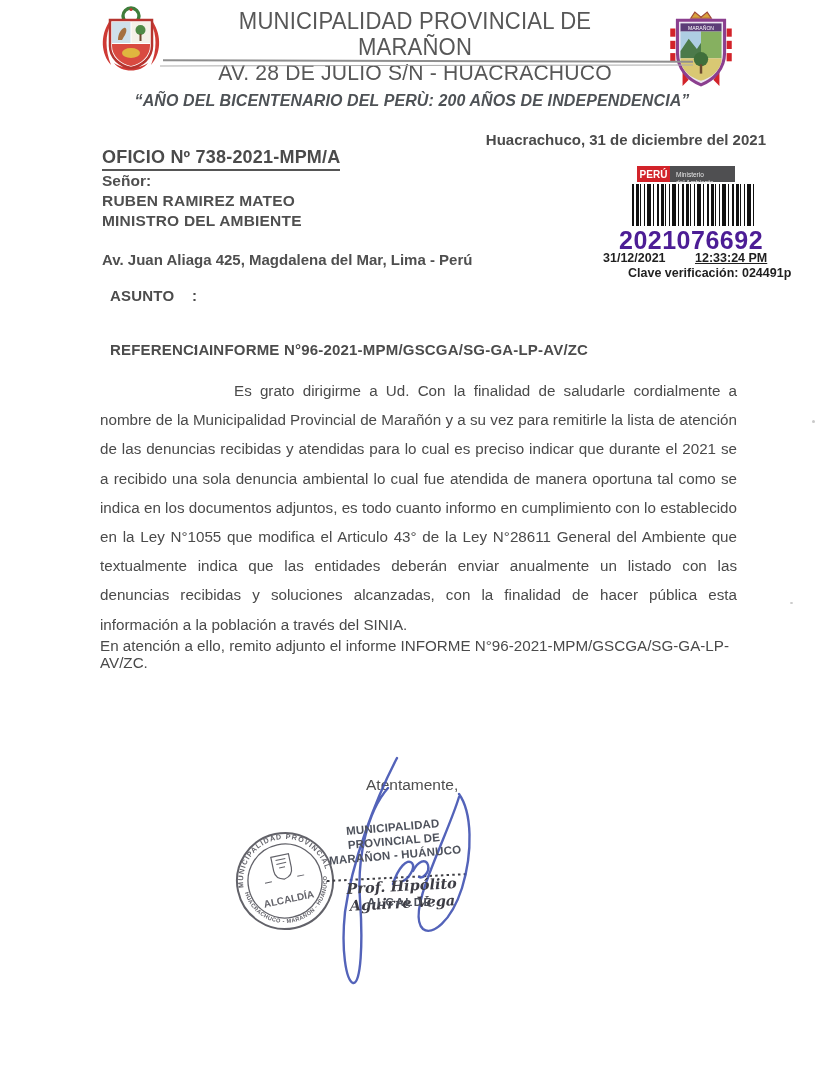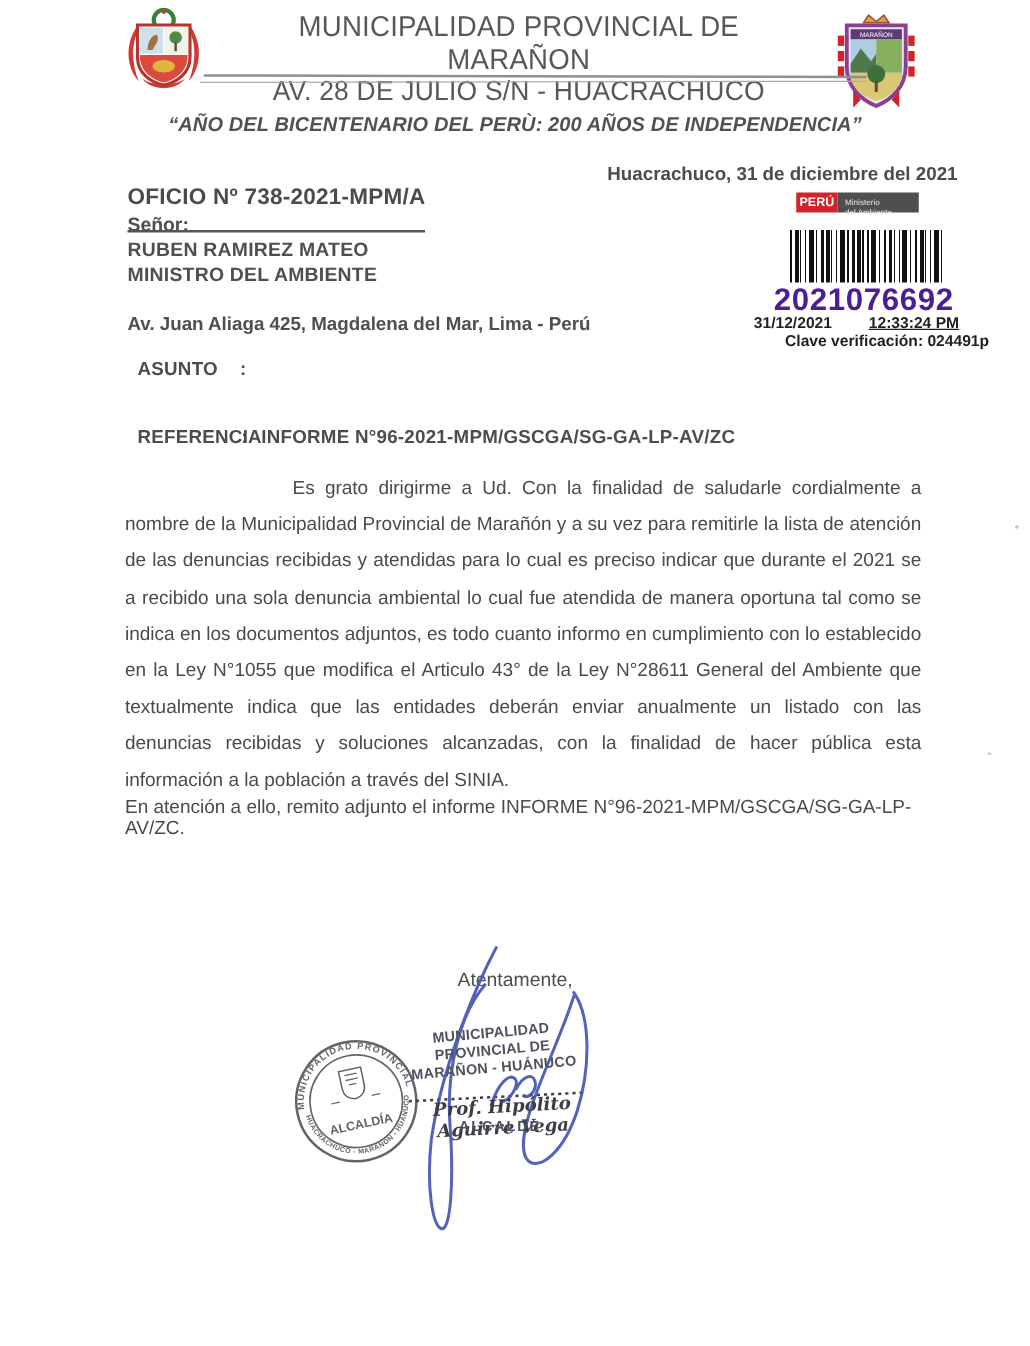--- a/index.html
+++ b/index.html
@@ -14,28 +14,28 @@
     transform:scaleX(.96);line-height:26px;}
   .org-title .l1{font-size:23px;letter-spacing:.2px;}
   .org-title .l2{font-size:22px;letter-spacing:.2px;}
   .rule1{left:163px;top:60px;width:530px;height:2px;background:#8f8f8f;transform:rotate(.15deg);}
   .rule2{left:160px;top:65px;width:533px;height:1px;background:#ababab;transform:rotate(-.1deg);}
   .motto{left:0;top:92px;width:824px;text-align:center;font-size:16px;font-weight:bold;
     font-style:italic;color:#4e5256;letter-spacing:.1px;}
   
   .dateline{left:0px;top:131px;width:735px;text-align:right;font-size:15px;font-weight:bold;color:#4b4b4b;padding-left:31px;}
   .oficio{left:102px;top:147px;font-size:18px;font-weight:bold;color:#4b4b4b;
-    border-bottom:2px solid #555;padding-bottom:16px;letter-spacing:.2px;}
+    border-bottom:2px solid #555;padding-bottom:1px;letter-spacing:.2px;}
   .rcpt{left:102px;font-size:15.5px;font-weight:bold;color:#4f4f4f;}
   .salutation{top:172px;}
   .rname{top:192px;letter-spacing:.2px;}
   .rtitle{top:212px;letter-spacing:.2px;}
   .raddress{top:251px;font-size:15px;}
   
-  .minlogo{left:637px;top:154px;width:98px;height:16px;display:flex;justify-content:space-between;}
+  .minlogo{left:637px;top:166px;width:98px;height:16px;display:flex;justify-content:space-between;}
   .minlogo .red{width:33px;background:#d2232a;color:#fff;display:flex;align-items:center;
     justify-content:center;font-size:10px;font-weight:bold;}
   .minlogo .gray{flex:1;background:#4f4f51;color:#e8e8e8;font-size:6.5px;line-height:7.5px;
     padding:5px 0 0 6px;box-sizing:border-box;}
   .barcode{left:632px;top:184px;width:122px;height:42px;
     background:repeating-linear-gradient(90deg,#111 0 2px,#fff 2px 4px,#111 4px 7px,#fff 7px 8px,
       #111 8px 9px,#fff 9px 12px,#111 12px 13px,#fff 13px 15px,#111 15px 19px,#fff 19px 21px,
       #111 21px 22px,#fff 22px 25px);}
   .regnum{left:619px;top:226px;width:140px;text-align:center;font-size:25px;font-weight:bold;
     color:#4c1d95;letter-spacing:.5px;}

